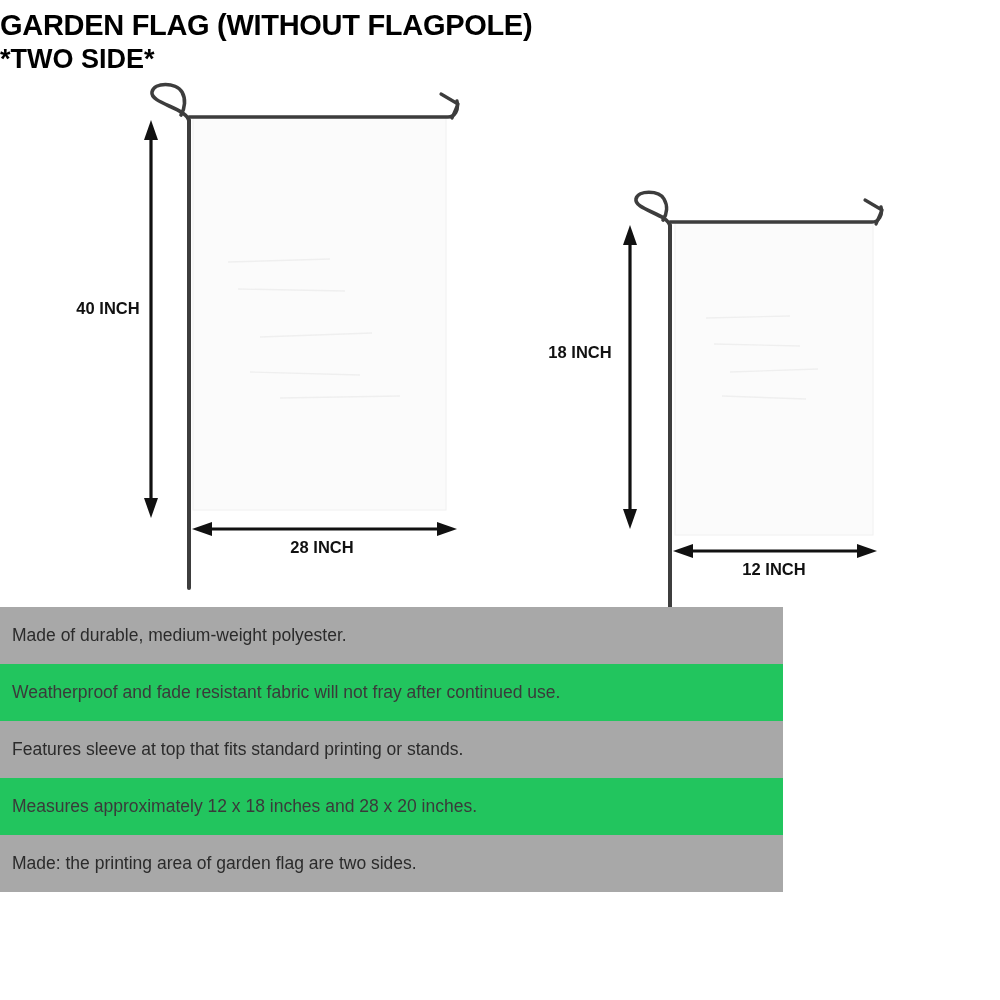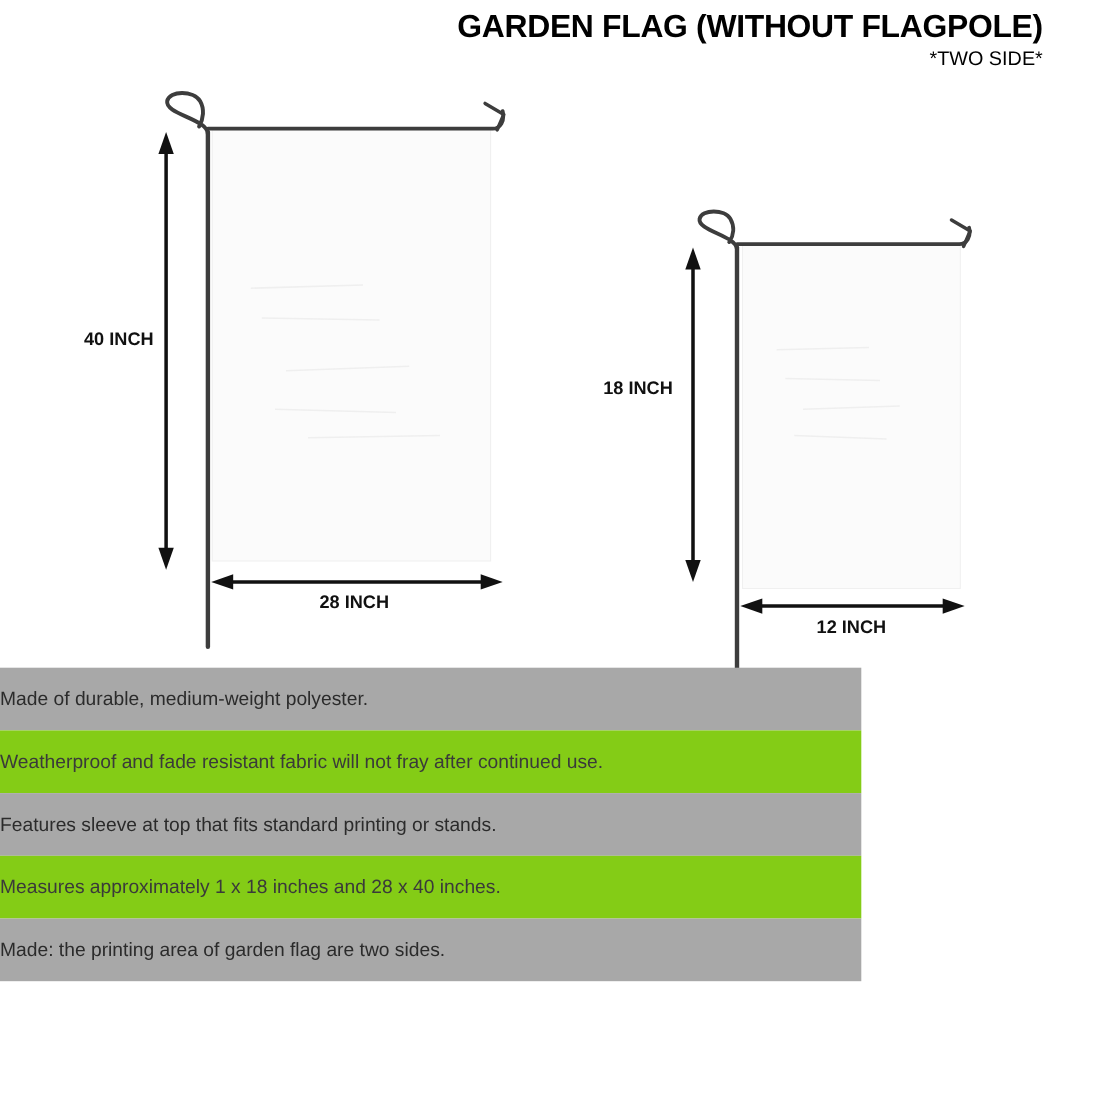--- a/index.html
+++ b/index.html
@@ -14,33 +14,33 @@
     font-family: "Liberation Sans", sans-serif;
     overflow: hidden;
   }
 
   
   #title-block {
     position: absolute;
     top: 8px;
     left: 0;
     width: 948px;
-    text-align: right;
+    text-align: left;
   }
   #title-line1 {
     font-size: 29px;
     font-weight: bold;
     letter-spacing: -0.3px;
     color: #000;
     line-height: 1.18;
     white-space: nowrap;
   }
   #title-line2 {
-    font-size: 18px;
-    font-weight: normal;
+    font-size: 27px;
+    font-weight: bold;
     color: #000;
     line-height: 1.2;
     margin-top: 1px;
   }
 
   
   #diagram {
     position: absolute;
     top: 0;
     left: 0;
@@ -52,30 +52,31 @@
   #features {
     position: absolute;
     top: 607px;
     left: 0;
     width: 783px;
   }
   .feature-row {
     height: 57px;
     display: flex;
     align-items: center;
+    padding-left: 12px;
     box-sizing: border-box;
     font-size: 17.5px;
     color: #3a3a3a;
   }
   .feature-row.shaded {
     background: #a8a8a8;
     color: #2b2b2b;
   }
   .feature-row.plain {
-    background: #84cc16;
+    background: #22c55e;
   }
 </style>
 </head>
 <body>
 
 <div id="title-block">
   <div id="title-line1">GARDEN FLAG (WITHOUT FLAGPOLE)</div>
   <div id="title-line2">*TWO SIDE*</div>
 </div>
 
@@ -153,18 +154,18 @@
   <div class="feature-row shaded">
     <span>Made of durable, medium-weight polyester.</span>
   </div>
   <div class="feature-row plain">
     <span>Weatherproof and fade resistant fabric will not fray after continued use.</span>
   </div>
   <div class="feature-row shaded">
     <span>Features sleeve at top that fits standard printing or stands.</span>
   </div>
   <div class="feature-row plain">
-    <span>Measures approximately 1 x 18 inches and 28 x 40 inches.</span>
+    <span>Measures approximately 12 x 18 inches and 28 x 20 inches.</span>
   </div>
   <div class="feature-row shaded">
     <span>Made: the printing area of garden flag are two sides.</span>
   </div>
 </div>
 
 </body></html>

